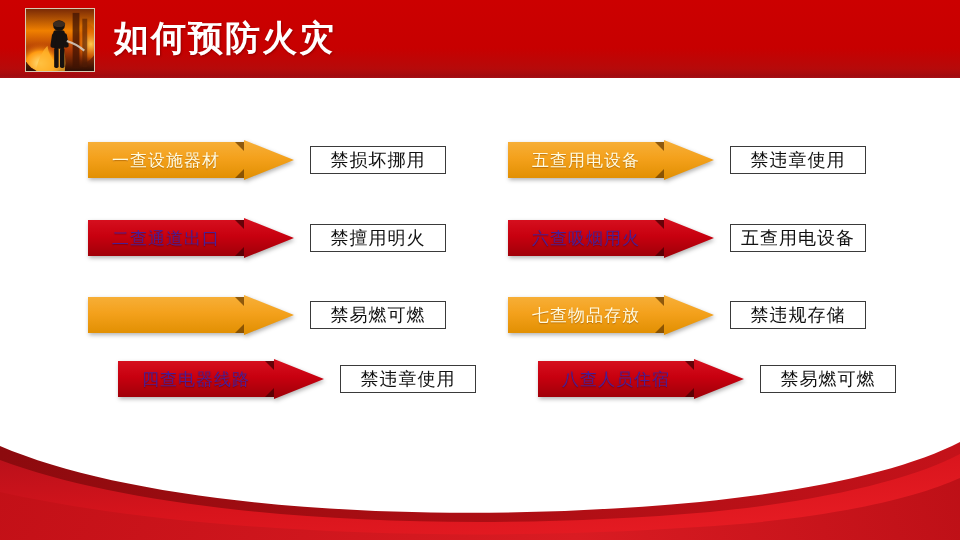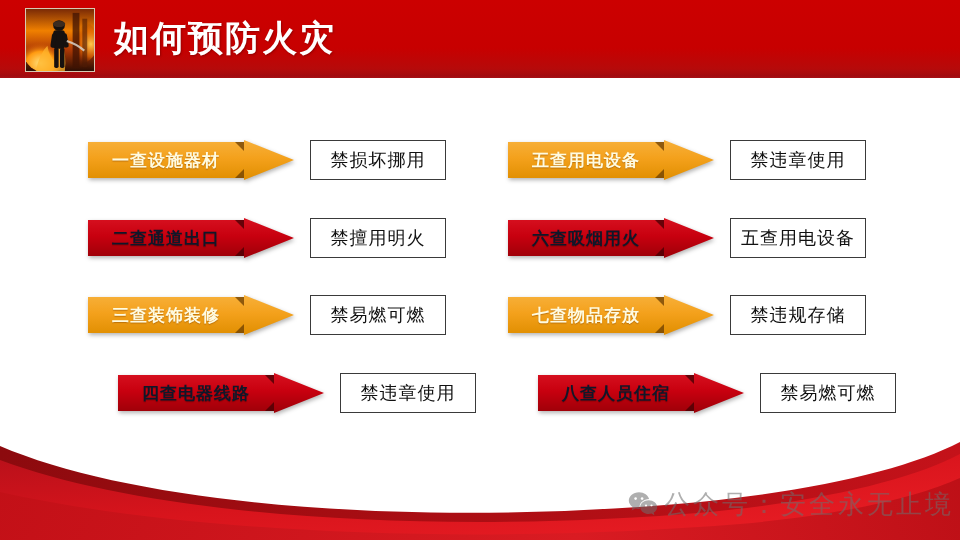--- a/index.html
+++ b/index.html
@@ -71,21 +71,21 @@
     position: absolute;
     left: 0;
     width: 420px;
     height: 40px;
     display: flex;
     align-items: center;
   }
   .row-0 { top: 62px; }
   .row-1 { top: 140px; }
   .row-2 { top: 217px; }
-  .row-3 { top: 295px; padding-left: 30px; }
+  .row-3 { top: 281px; padding-left: 30px; }
 
   
   .arrow-wrap {
     position: relative;
     width: 206px;
     height: 40px;
     flex: 0 0 auto;
     filter: drop-shadow(1px 2px 2px rgba(0,0,0,0.30));
   }
   .arrow-svg {
@@ -96,34 +96,34 @@
   }
   .arrow-label {
     position: absolute;
     left: 0; top: 0;
     width: 156px; height: 40px;
     display: flex;
     align-items: center;
     justify-content: center;
     font-family: "DejaVu Serif", "Liberation Serif", serif;
     font-size: 17px;
-    font-weight: bold;
+    font-weight: normal;
     letter-spacing: 1px;
     white-space: nowrap;
     z-index: 2;
   }
   .arrow-orange .arrow-label { color: #fffbe0; text-shadow: 0 1px 1px rgba(150,80,0,0.55); }
-  .arrow-red    .arrow-label { color: #0f172a; text-shadow: 0 1px 1px rgba(110,0,0,0.55); }
+  .arrow-red    .arrow-label { color: #4c1d95; text-shadow: 0 1px 1px rgba(110,0,0,0.55); }
 
   
   .gap { flex: 0 0 auto; width: 16px; }
   .result-box {
     flex: 0 0 auto;
     width: 136px;
-    height: 40px;
+    height: 28px;
     box-sizing: border-box;
     border: 1.6px solid #3a3a3a;
     background: #ffffff;
     display: flex;
     align-items: center;
     justify-content: center;
     font-family: "DejaVu Serif", "Liberation Serif", serif;
     font-size: 18px;
     color: #111111;
     letter-spacing: 1px;
@@ -249,21 +249,20 @@
         <div class="result-box">禁擅用明火</div>
       </div>
 
       <div class="row row-2">
         <div class="arrow-wrap arrow-orange">
           <svg class="arrow-svg" viewBox="0 0 206 40" preserveAspectRatio="none">
             <polygon points="0,2 156,2 156,0 206,20 156,40 156,38 0,38" fill="url(#og1)"></polygon>
             <polygon points="156,2 156,11 147,2" fill="#6b3d02" opacity="0.75"></polygon>
             <polygon points="156,38 156,29 147,38" fill="#6b3d02" opacity="0.75"></polygon>
           </svg>
-          <div class="arrow-label">三查装饰装修</div>
         </div>
         <div class="gap"></div>
         <div class="result-box">禁易燃可燃</div>
       </div>
 
       <div class="row row-3">
         <div class="arrow-wrap arrow-red">
           <svg class="arrow-svg" viewBox="0 0 206 40" preserveAspectRatio="none">
             <polygon points="0,2 156,2 156,0 206,20 156,40 156,38 0,38" fill="url(#rg1)"></polygon>
             <polygon points="156,2 156,11 147,2" fill="#4a0004" opacity="0.8"></polygon>
@@ -350,27 +349,14 @@
           <stop offset="60%" stop-color="#d81b22"></stop>
           <stop offset="100%" stop-color="#bb0f16"></stop>
         </linearGradient>
       </defs>
       <path d="M0,26 C140,86 420,108 700,82 C820,70 910,48 960,22 L960,120 L0,120 Z" fill="url(#waveTop)"></path>
       <path d="M0,40 C150,96 430,116 710,92 C830,80 915,58 960,34 L960,120 L0,120 Z" fill="url(#waveBody)"></path>
       <path d="M0,72 C180,112 460,126 740,104 C850,94 920,76 960,58 L960,120 L0,120 Z" fill="url(#waveLow)" opacity="0.92"></path>
     </svg>
   </div>
 
-  <div id="watermark">
-    <svg id="wechat-icon" viewBox="0 0 30 26">
-      <g fill="#6e6e6e">
-        <path d="M11 1.2C5.3 1.2 0.8 5 0.8 9.6c0 2.6 1.5 4.9 3.8 6.4L3.7 19.4l3.6-1.9c1.1 0.3 2.3 0.5 3.7 0.5 0.3 0 0.6 0 0.9 0 -0.2-0.7-0.3-1.3-0.3-2 0-4.3 4.2-7.8 9.5-7.9C20.2 4.3 16.1 1.2 11 1.2z"></path>
-        <circle cx="7.6" cy="7.6" r="1.3" fill="#ffffff"></circle>
-        <circle cx="14.1" cy="7.6" r="1.3" fill="#ffffff"></circle>
-        <path d="M29.2 16.1c0-3.8-3.8-6.9-8.5-6.9 -4.7 0-8.5 3.1-8.5 6.9 0 3.8 3.8 6.9 8.5 6.9 1 0 1.9-0.1 2.8-0.4l2.9 1.6 -0.7-2.6C27.9 20.3 29.2 18.3 29.2 16.1z"></path>
-        <circle cx="18" cy="14.6" r="1.1" fill="#ffffff"></circle>
-        <circle cx="23.5" cy="14.6" r="1.1" fill="#ffffff"></circle>
-      </g>
-    </svg>
-    <span id="watermark-text">公众号：安全永无止境</span>
-  </div>
 
 </div>
 
 </body></html>

